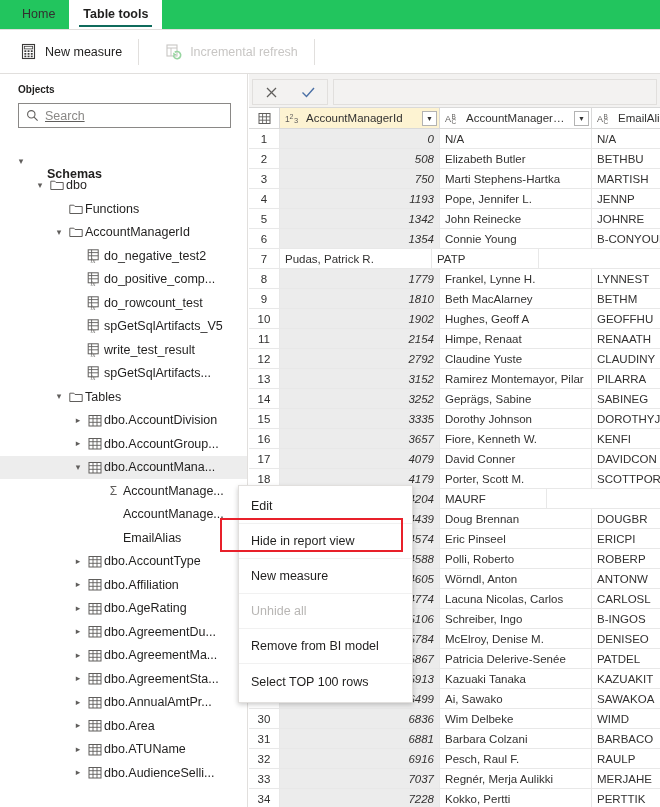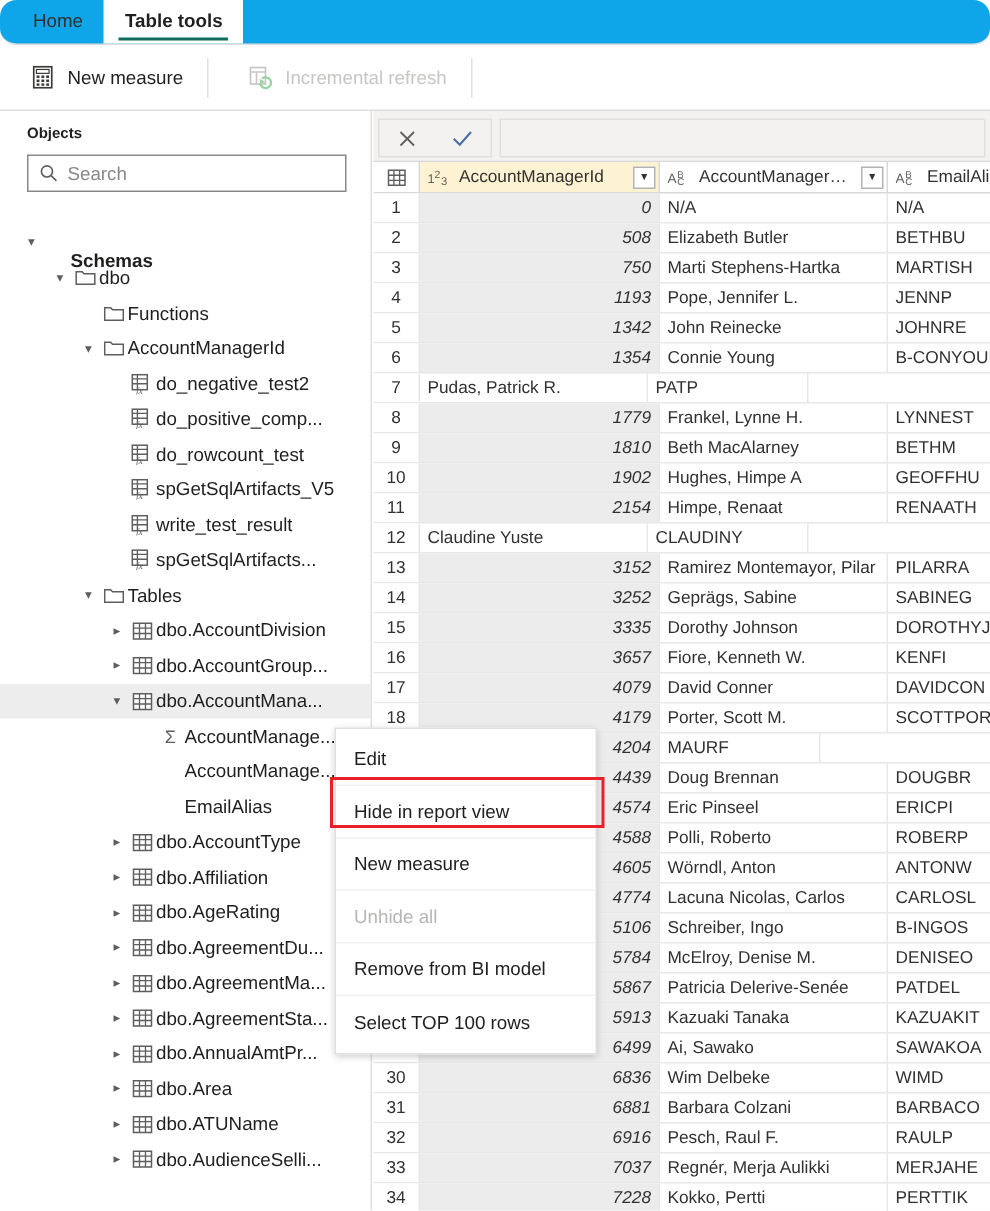--- a/index.html
+++ b/index.html
@@ -10,23 +10,22 @@
     background: #ffffff;
     font-family: "Liberation Sans", sans-serif;
     font-size: 12px;
     color: #252423;
   }
   #app { position: relative; width: 660px; height: 807px; background:#ffffff; }
 
   
   .ribbon-tabs {
     position:absolute; left:0; top:0; width:660px; height:30px;
-    background:#0ea5e9; display:flex; align-items:flex-end;
+    background:#22c55e; display:flex; align-items:flex-end;
     border-bottom:1px solid #e1dfdd;
-    border-radius:11px;
   }
   .ribbon-tab {
     padding:0 14px; height:30px; line-height:30px; font-size:12.5px;
     color:#323130; cursor:default; position:relative;
   }
   .ribbon-tab.first { margin-left:8px; }
   .ribbon-tab.active {
     background:#ffffff; font-weight:600; color:#201f1e;
   }
   .ribbon-tab.active::after {
@@ -62,21 +61,21 @@
     padding:10px 0 8px 18px;
   }
   .search-box {
     margin:0 16px 0 18px; height:25px;
     border:1px solid #8a8886; background:#ffffff;
     display:flex; align-items:center; gap:6px; padding:0 7px;
   }
   .search-box input {
     border:none; outline:none; background:transparent;
     font-family:"Liberation Sans", sans-serif; font-size:12.5px;
-    color:#605e5c; width:100%; padding:0;
+    color:#605e5c; width:100%; padding:0;text-decoration:underline;
   }
   .search-box input::placeholder { color:#8a8886; }
 
   .tree {
     position:absolute; left:0; top:76px; width:248px; height:657px;
     overflow:hidden;
   }
   .tree-row {
     height:23.5px; display:flex; align-items:center;
     font-size:12.5px; color:#201f1e; white-space:nowrap;
@@ -152,21 +151,21 @@
   }
   .dg-c.c0 {
     width:160px; flex:0 0 160px; background:#ececec;
     justify-content:flex-end; padding-right:5px; font-style:italic;
   }
   .dg-c.c1 { width:152px; flex:0 0 152px; padding-left:5px; }
   .dg-c.c2 { width:107px; flex:0 0 107px; padding-left:5px; }
 
   
   .ctx-menu {
-    position:absolute; left:223px; top:485px; width:175px;
+    position:absolute; left:238px; top:485px; width:175px;
     background:#ffffff; border:1px solid #e1dfdd;
     box-shadow:0 1.6px 5px rgba(0,0,0,.22);
     padding:3px 0; z-index:40;
   }
   .ctx-item {
     height:35px; display:flex; align-items:center; padding:0 12px;
     font-size:12.5px; color:#201f1e; white-space:nowrap;
     border-bottom:1px solid #f1f1f1;
   }
   .ctx-item:last-child { border-bottom:none; }
@@ -690,31 +689,32 @@
           </div>
           <div class="dg-row">
             <span class="dg-rn">9</span>
             <span class="dg-c c0">1810</span>
             <span class="dg-c c1">Beth MacAlarney</span>
             <span class="dg-c c2">BETHM</span>
           </div>
           <div class="dg-row">
             <span class="dg-rn">10</span>
             <span class="dg-c c0">1902</span>
-            <span class="dg-c c1">Hughes, Himpe A</span>
+            <span class="dg-c c1">Hughes, Geoff A</span>
             <span class="dg-c c2">GEOFFHU</span>
           </div>
           <div class="dg-row">
             <span class="dg-rn">11</span>
             <span class="dg-c c0">2154</span>
             <span class="dg-c c1">Himpe, Renaat</span>
             <span class="dg-c c2">RENAATH</span>
           </div>
           <div class="dg-row">
             <span class="dg-rn">12</span>
+            <span class="dg-c c0">2792</span>
             <span class="dg-c c1">Claudine Yuste</span>
             <span class="dg-c c2">CLAUDINY</span>
           </div>
           <div class="dg-row">
             <span class="dg-rn">13</span>
             <span class="dg-c c0">3152</span>
             <span class="dg-c c1">Ramirez Montemayor, Pilar</span>
             <span class="dg-c c2">PILARRA</span>
           </div>
           <div class="dg-row">

